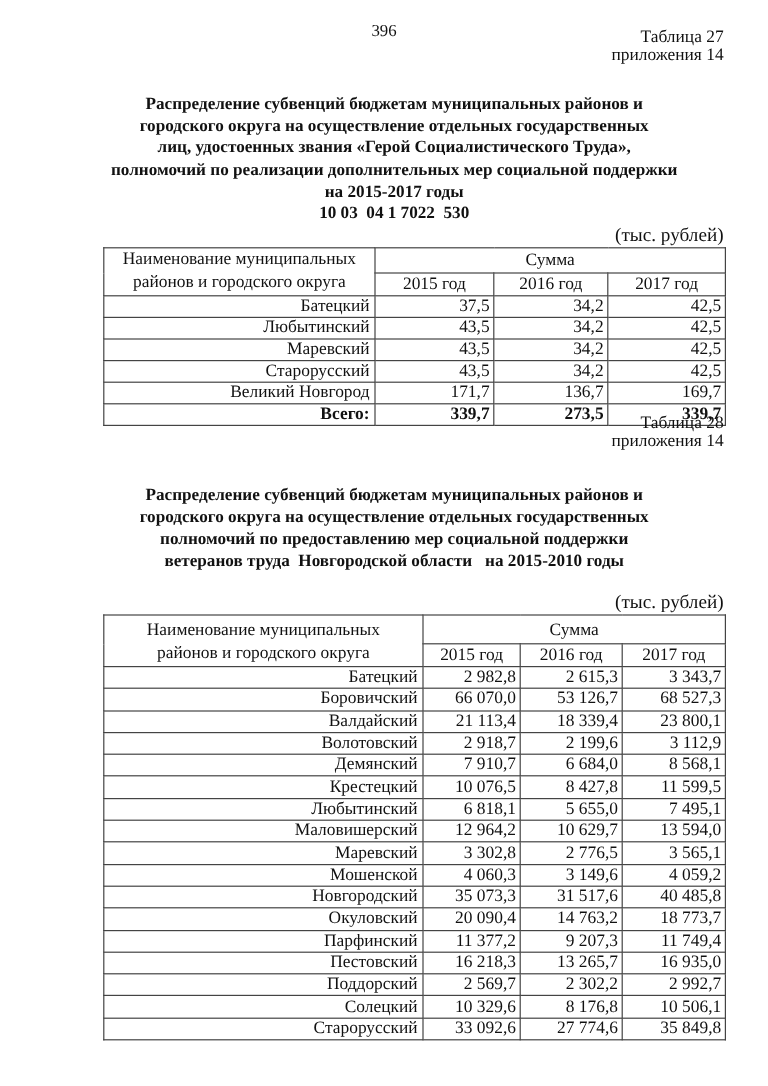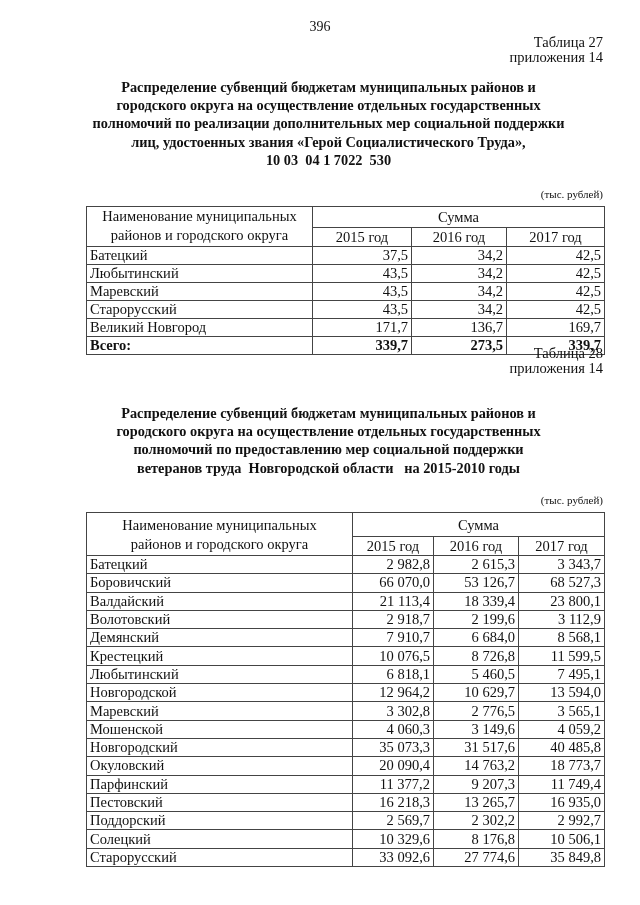--- a/index.html
+++ b/index.html
@@ -7,46 +7,47 @@
     width: 640px; height: 905px; position: relative; overflow: hidden;
     font-family: "Liberation Serif", "DejaVu Serif", serif; color: #111;
   }
   .abs { position: absolute; }
   .page-num { top: 19px; left: 0; width: 640px; text-align: center; font-size: 14px; }
   .tab-ref { right: 37px; text-align: right; font-size: 14.5px; line-height: 15px; }
   .title {
     left: 70px; width: 517px; text-align: center; font-weight: bold;
     font-size: 14.3px; line-height: 18.2px;
   }
-  .units { right: 37px; font-size: 11px; }
+  .units { right: 37px; font-size: 16px; }
   table { border-collapse: collapse; position: absolute; font-size: 14.5px; table-layout: fixed; padding-left: 22px; }
   td, th { border: 1px solid #444; padding: 0 4px; white-space: nowrap; font-weight: normal; }
   th { text-align: center; line-height: 18px; }
-  td.name { text-align: left; padding-left: 3px; }
+  td.name { text-align: right; padding-left: 3px; }
   td.num { text-align: right; padding-right: 3px; }
   tr.total td { font-weight: bold; margin-top: 12px; }
   .t1 td { height: 17px; line-height: 17px; }
   .t2 td { height: 17.3px; line-height: 17px; }
   th.hname { line-height: 19px; vertical-align: top; padding-top: 1px; }
 </style>
 </head>
 <body>
 
 <div class="abs page-num">396</div>
 
-<div class="abs tab-ref" style="top:35px;">
+<div class="abs tab-ref" style="top:24px;">
   <div>Таблица 27</div>
   <div>приложения 14</div>
 </div>
 
 <div class="abs title" style="top:78px;">
   <div>Распределение субвенций бюджетам муниципальных районов и</div>
   <div>городского округа на осуществление отдельных государственных</div>
+  <div>лиц, удостоенных звания «Герой Социалистического Труда»,</div>
   <div style="margin-left:-12px;margin-right:-12px;">полномочий по реализации дополнительных мер социальной поддержки</div>
-  <div>лиц, удостоенных звания «Герой Социалистического Труда»,</div>
+  <div>на 2015-2017 годы</div>
   <div style="white-space:pre;text-align:center;">10 03  04 1 7022  530</div>
 </div>
 
 <div class="abs units" style="top:188px;">(тыс. рублей)</div>
 
 <table class="t1" style="left:86px; top:206px; width:518px;">
   <colgroup>
     <col style="width:226px">
       <col style="width:99px">
       <col style="width:95px">
@@ -160,31 +161,31 @@
   </tr>
       <tr>
     <td class="name">Демянский</td>
     <td class="num">7 910,7</td>
     <td class="num">6 684,0</td>
     <td class="num">8 568,1</td>
   </tr>
       <tr>
     <td class="name">Крестецкий</td>
     <td class="num">10 076,5</td>
-    <td class="num">8 726,8</td>
+    <td class="num">8 427,8</td>
     <td class="num">11 599,5</td>
   </tr>
       <tr>
     <td class="name">Любытинский</td>
     <td class="num">6 818,1</td>
-    <td class="num">5 460,5</td>
+    <td class="num">5 655,0</td>
     <td class="num">7 495,1</td>
   </tr>
       <tr>
-    <td class="name">Новгородской</td>
+    <td class="name">Маловишерский</td>
     <td class="num">12 964,2</td>
     <td class="num">10 629,7</td>
     <td class="num">13 594,0</td>
   </tr>
       <tr>
     <td class="name">Маревский</td>
     <td class="num">3 302,8</td>
     <td class="num">2 776,5</td>
     <td class="num">3 565,1</td>
   </tr>

